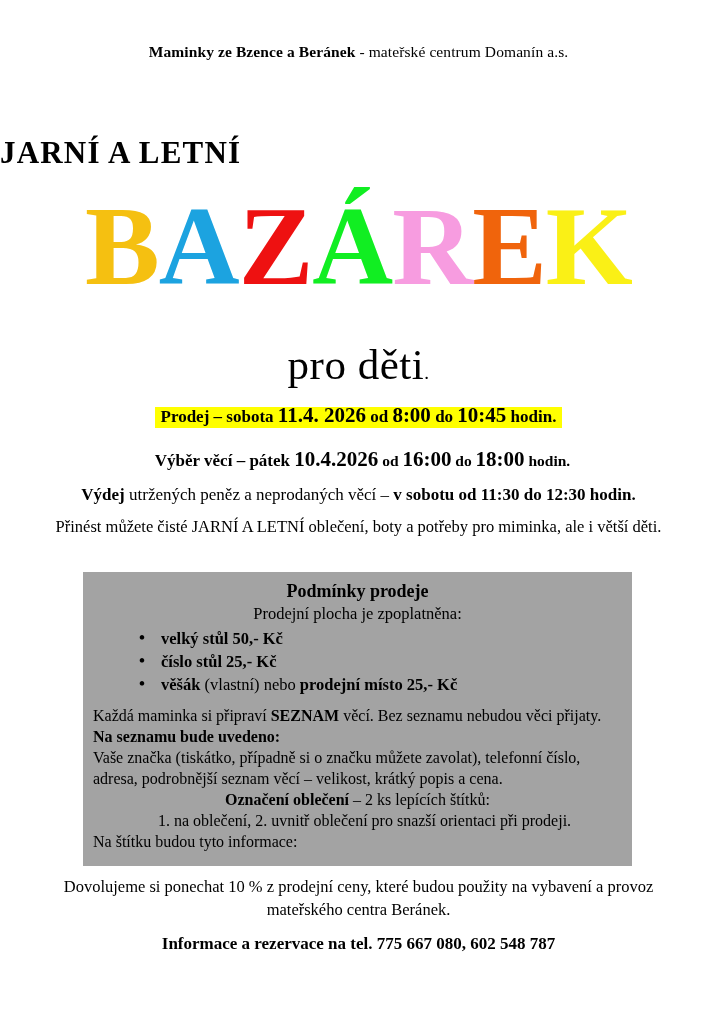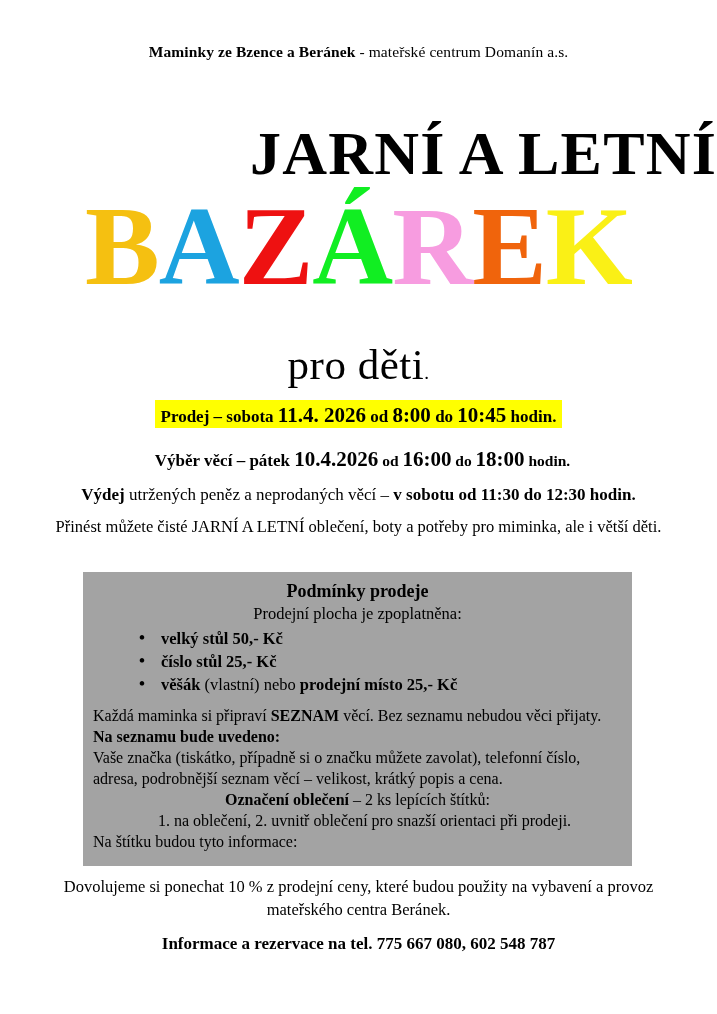--- a/index.html
+++ b/index.html
@@ -47,22 +47,22 @@
     font-size: 15.5px;
     line-height: 20px;
   }
 
   
   .title-main {
     position: absolute;
     top: 126px;
     left: 0;
     width: 717px;
-    text-align: right;
-    font-size: 62px;
+    text-align: left;
+    font-size: 31px;
     line-height: 54px;
     font-weight: bold;
     letter-spacing: 1.2px;
   }
 
   .title-bazarek {
     position: absolute;
     top: 185px;
     left: 0;
     width: 717px;
@@ -96,21 +96,21 @@
     top: 403px;
     left: 0;
     width: 717px;
     text-align: center;
     line-height: 24px;
   }
   .line-prodej .hl {
     background: #ffff00;
     font-weight: bold;
     font-size: 17px;
-    padding: 7px 6px 2px 6px;
+    padding: 0 6px 2px 6px;
   }
   .line-prodej .big { font-size: 21px; }
 
   .line-vyber {
     position: absolute;
     top: 447px;
     left: 4px;
     width: 717px;
     text-align: center;
     font-weight: bold;

